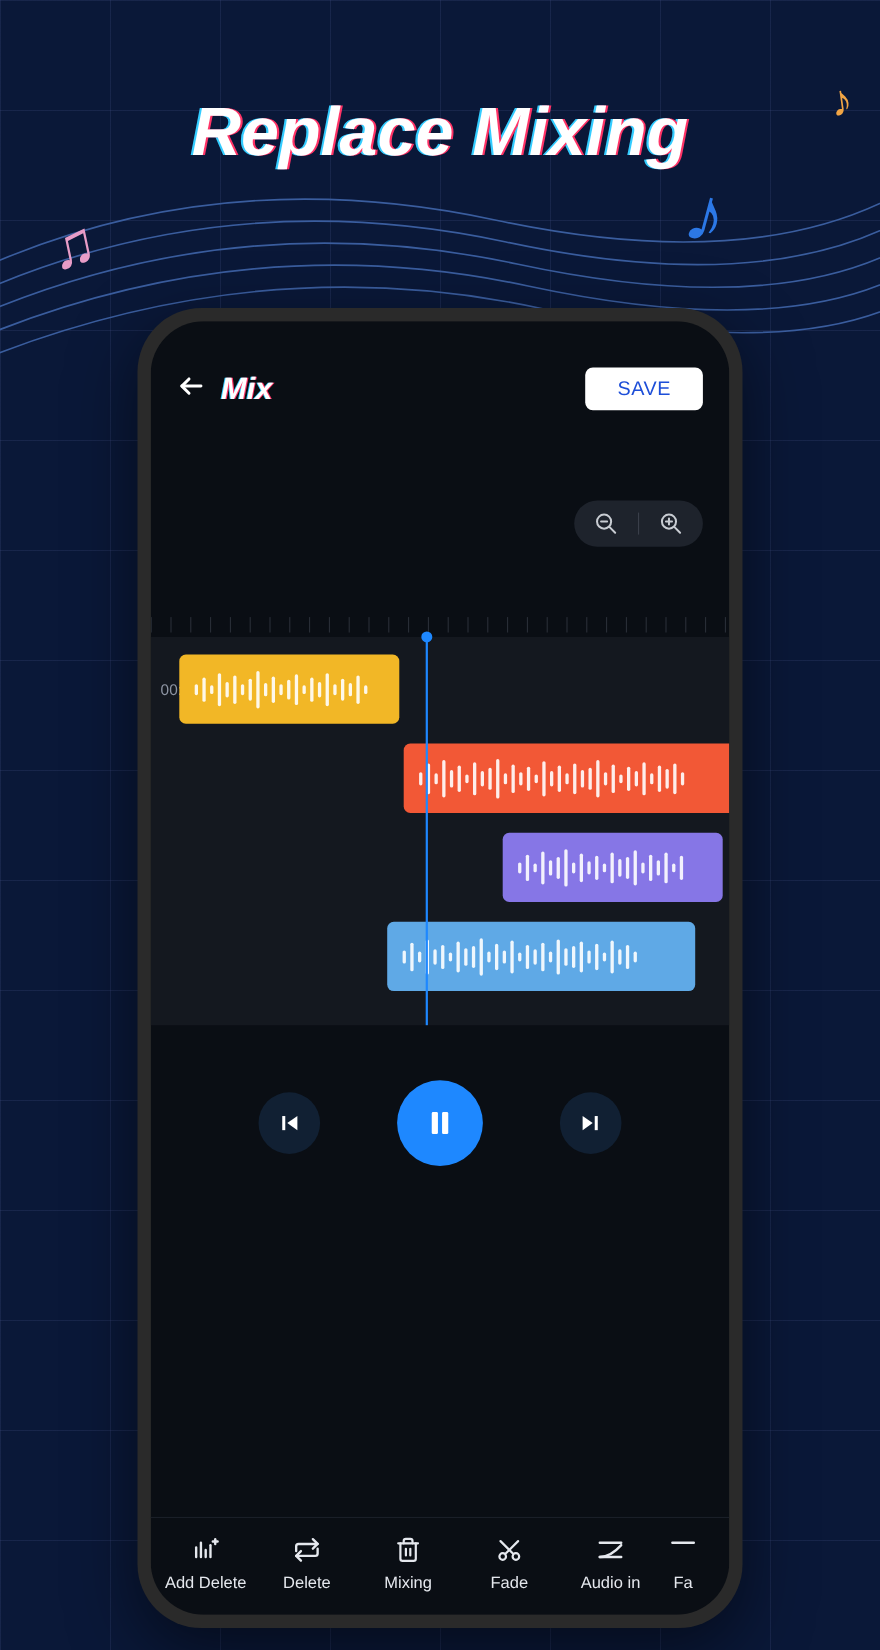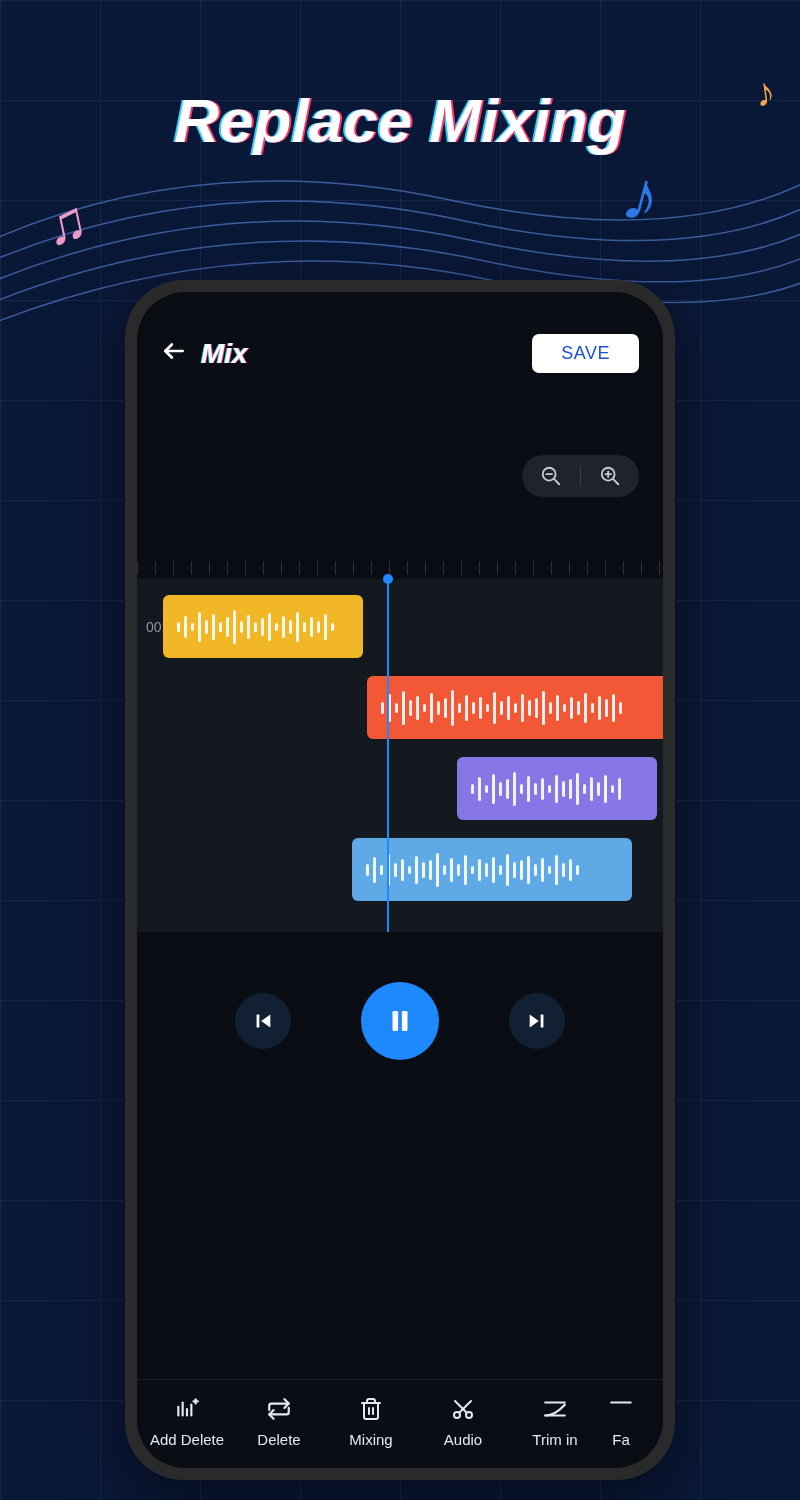--- a/index.html
+++ b/index.html
@@ -568,31 +568,31 @@
         </button>
         <button class="tool">
           <span class="ico">
             <svg width="24" height="24" viewBox="0 0 24 24" fill="none" stroke="#e5e8ee" stroke-width="2" stroke-linecap="round" stroke-linejoin="round">
               <circle cx="6" cy="18" r="3"></circle>
               <circle cx="18" cy="18" r="3"></circle>
               <line x1="20" y1="4" x2="8.5" y2="15.5"></line>
               <line x1="4" y1="4" x2="15.5" y2="15.5"></line>
             </svg>
           </span>
-          <span>Audio</span>
+          <span>Fade</span>
         </button>
         <button class="tool">
           <span class="ico">
             <svg width="26" height="26" viewBox="0 0 24 24" fill="none" stroke="#e5e8ee" stroke-width="2" stroke-linecap="round">
               <line x1="3" y1="6" x2="21" y2="6"></line>
               <path d="M3 18 Q 12 18 21 8"></path>
               <line x1="3" y1="18" x2="21" y2="18"></line>
             </svg>
           </span>
-          <span>Trim in</span>
+          <span>Audio in</span>
         </button>
         <button class="tool" style="flex:0 0 40px">
           <span class="ico">
             <svg width="26" height="26" viewBox="0 0 24 24" fill="none" stroke="#e5e8ee" stroke-width="2" stroke-linecap="round">
               <line x1="3" y1="6" x2="21" y2="6"></line>
             </svg>
           </span>
           <span>Fa</span>
         </button>
       </div>

